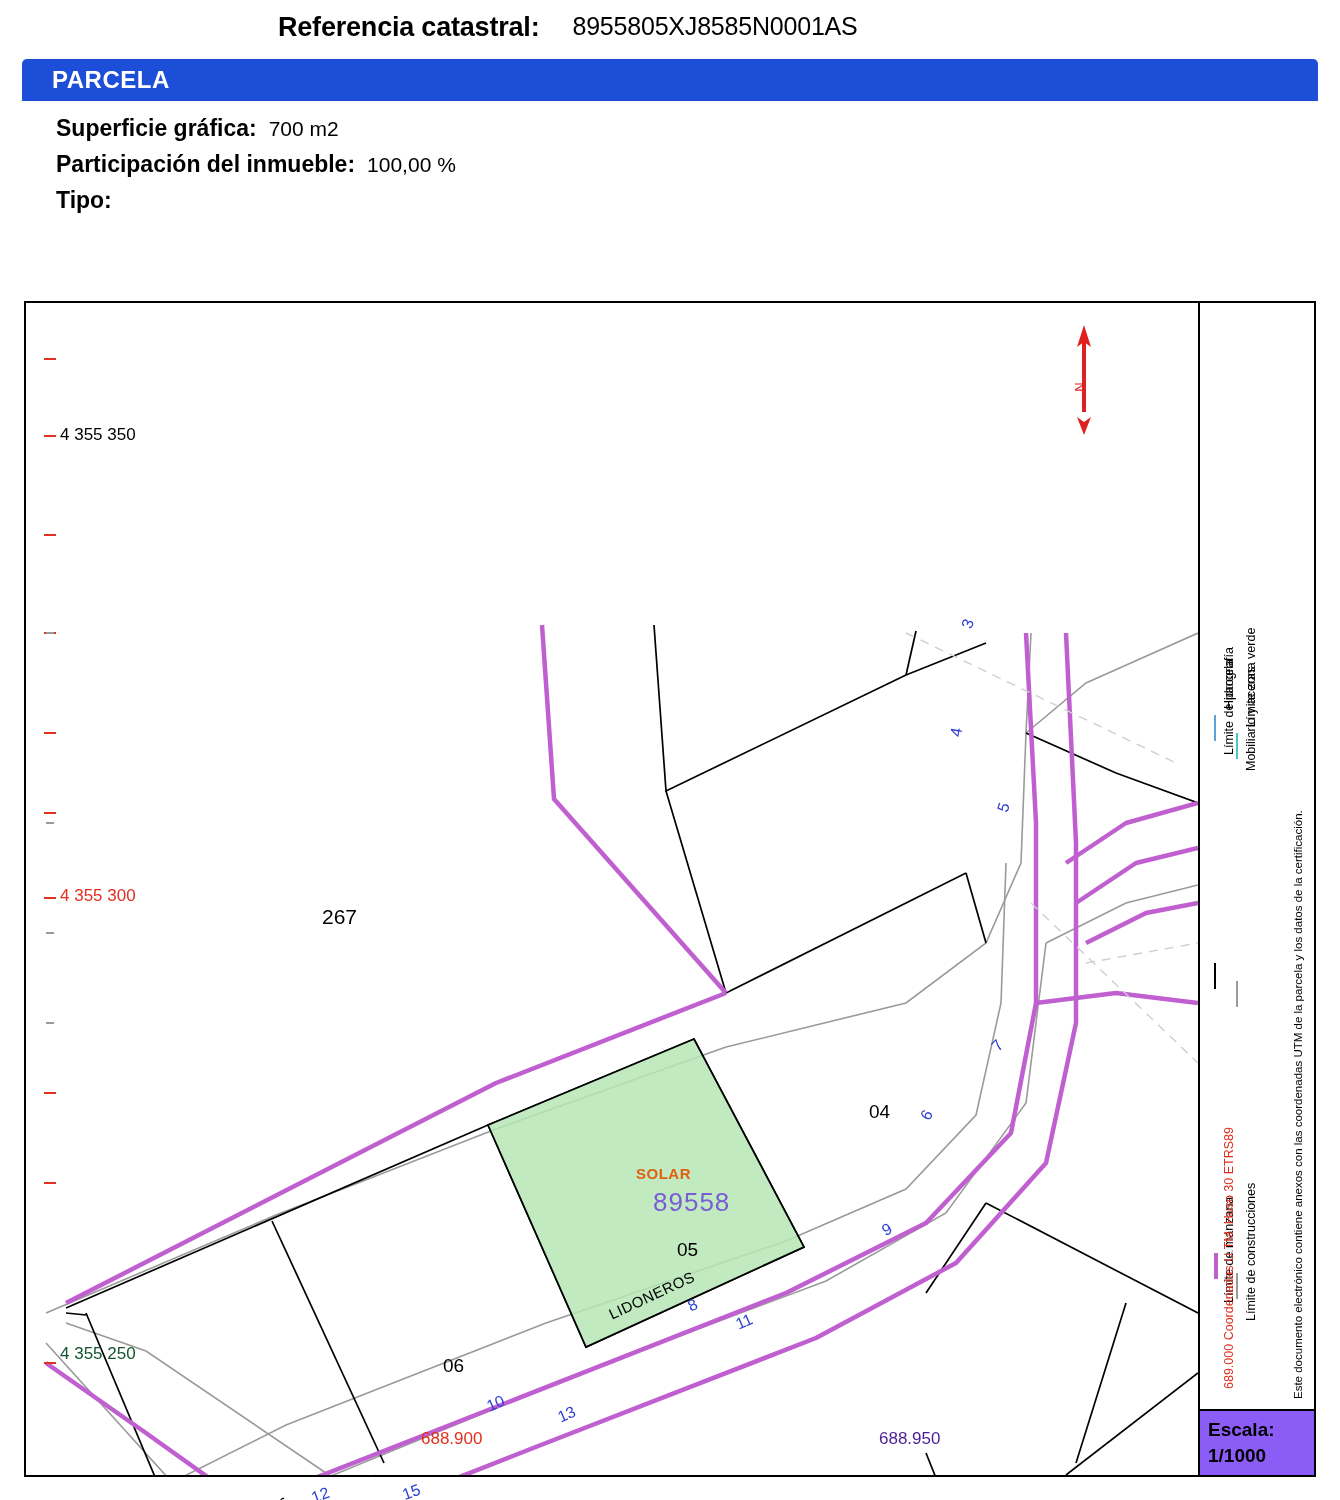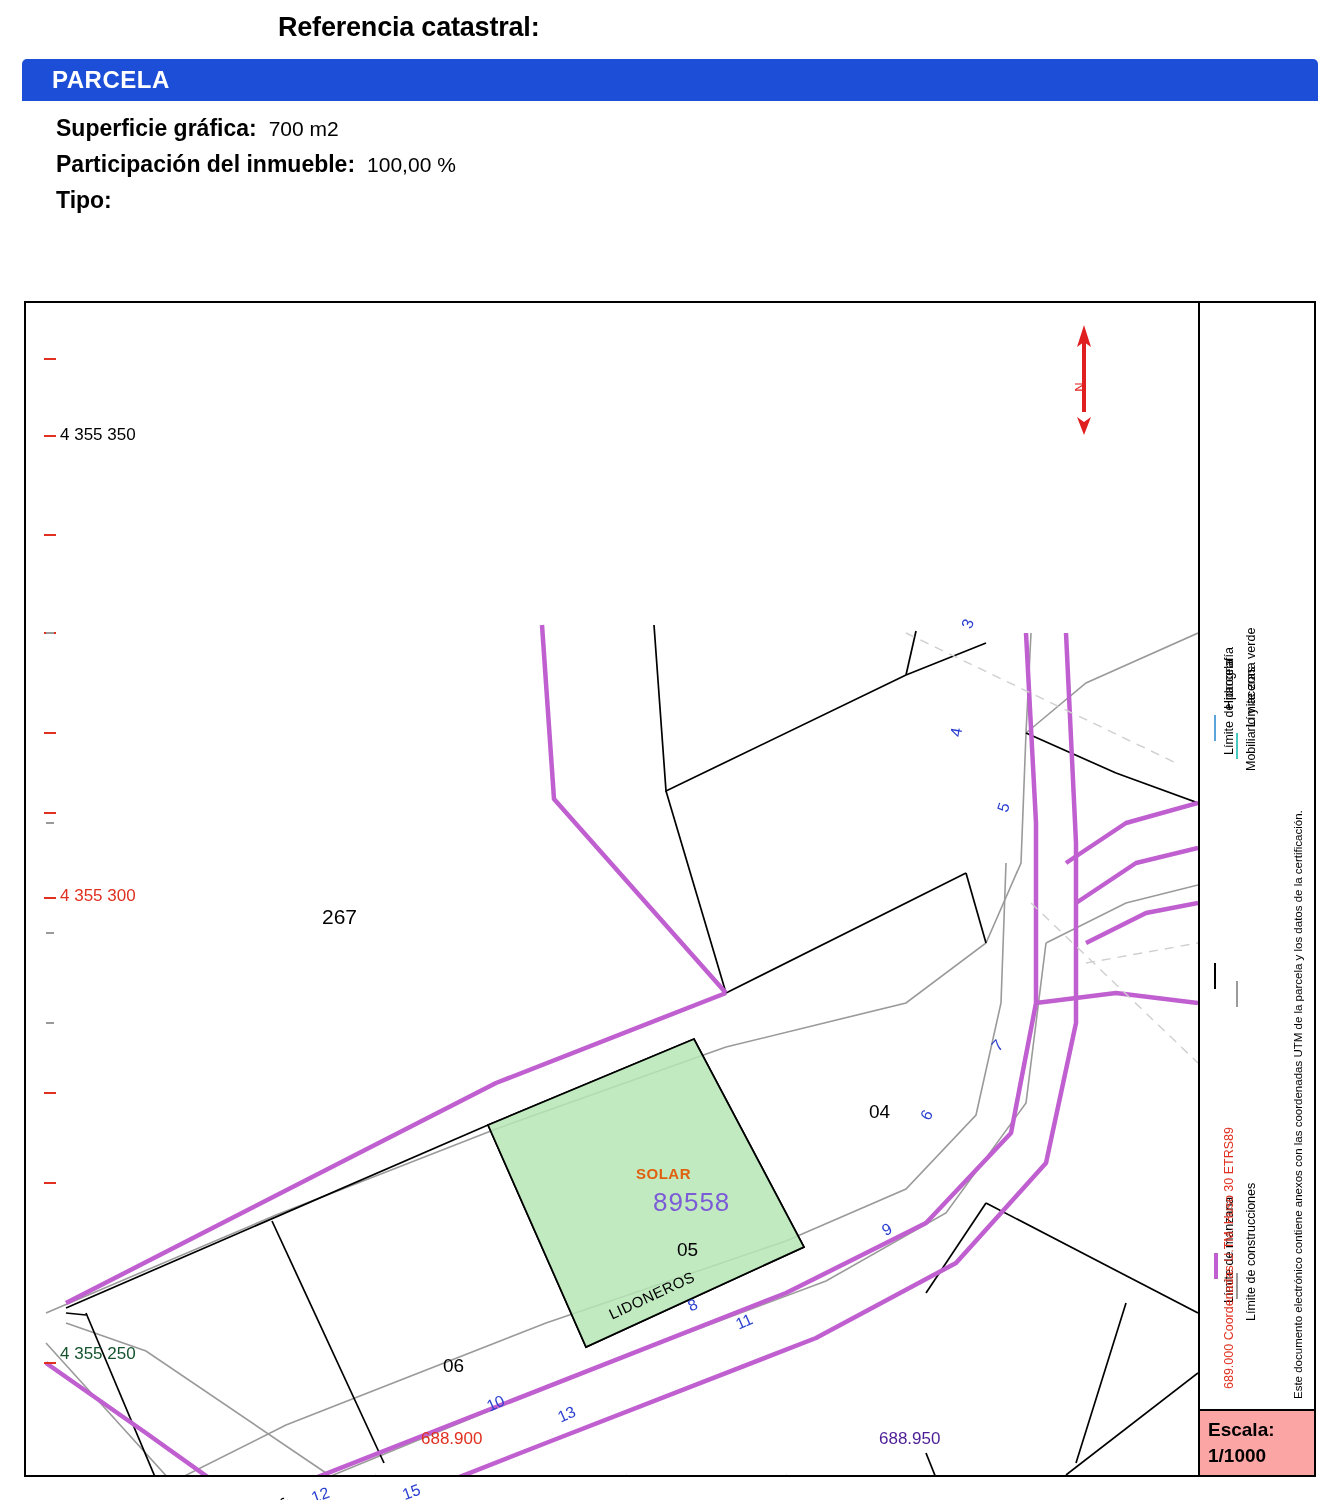--- a/index.html
+++ b/index.html
@@ -101,21 +101,21 @@
   }
   .scale-box {
     position: absolute;
     right: 0;
     bottom: 0;
     width: 116px;
     height: 66px;
     border-left: 2px solid #000;
     border-top: 2px solid #000;
     box-sizing: border-box;
-    background: #fca5a5;
+    background: #8b5cf6;
     padding: 6px 0 0 8px;
   }
   .scale-box div {
     font-size: 19px;
     font-weight: bold;
     line-height: 1.35;
   }
 
   
   .vtext {
@@ -152,20 +152,21 @@
     top: 22px;
     width: 26px;
     height: 110px;
   }
 </style>
 </head>
 <body>
 
 <div class="ref-line">
   <span class="ref-label">Referencia catastral:</span>
+  <span class="ref-value">8955805XJ8585N0001AS</span>
 </div>
 
 <div class="section-bar">
   <span class="title">PARCELA</span>
 </div>
 
 <div class="info-block">
   <div class="info-row">
     <span class="info-label">Superficie gráfica:</span>
     <span class="info-value">700 m2</span>

